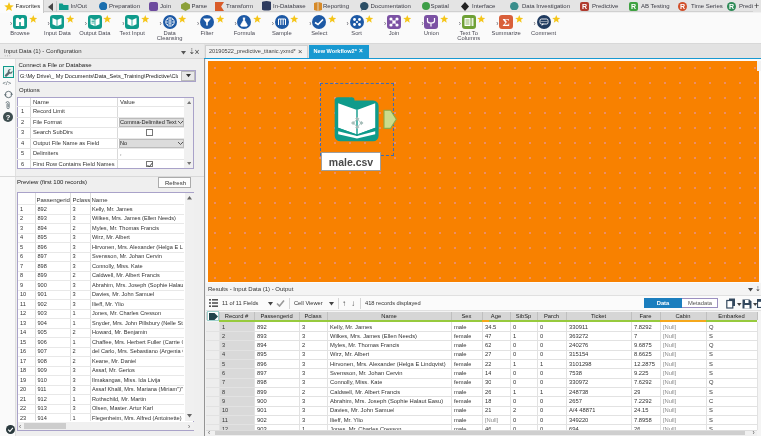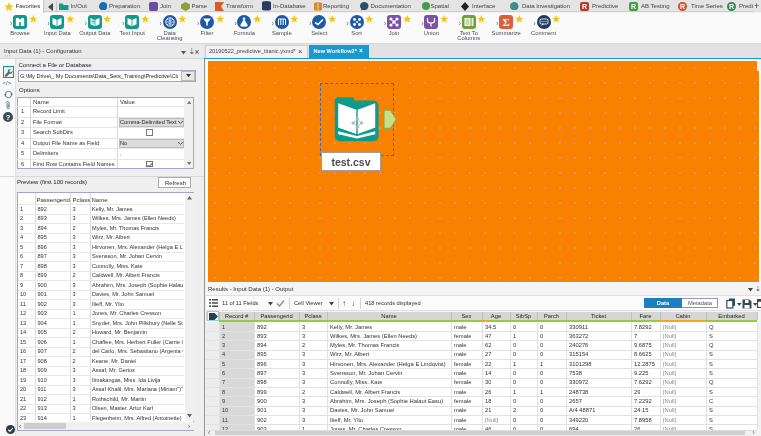--- a/index.html
+++ b/index.html
@@ -490,21 +490,21 @@
 <g stroke="#A5BCB8" stroke-width="0.8" fill="none">
 <path d="M23.3,22 l4,4 l-4,4 l-4,-4 Z"></path>
 <path d="M23.3,20.2 l1.6,1.6 l-1.6,1.6 l-1.6,-1.6 Z" fill="#A5BCB8"></path>
 <path d="M23.3,28.6 l1.6,1.6 l-1.6,1.6 l-1.6,-1.6 Z" fill="#A5BCB8"></path>
 <path d="M19.1,24.4 l1.6,1.6 l-1.6,1.6 l-1.6,-1.6 Z" fill="#A5BCB8"></path>
 <path d="M27.5,24.4 l1.6,1.6 l-1.6,1.6 l-1.6,-1.6 Z" fill="#A5BCB8"></path>
 </g>
 <polygon points="50,13.2 56.6,13.2 62.3,22.3 56.6,31.4 50,31.4" fill="#CBDC8B" stroke="#8FA846" stroke-width="1.1"></polygon>
 </svg>
 <div class="a" style="left:321px;top:152px;width:60px;height:19px;background:#fff;border:1px solid #9E9E9E;"></div>
-<div class="a txt" style="left:351px;top:156px;transform:translateX(-50%);font-size:10.5px;font-weight:bold;color:#4A4A4A;">test.csv</div>
+<div class="a txt" style="left:351px;top:156px;transform:translateX(-50%);font-size:10.5px;font-weight:bold;color:#4A4A4A;">male.csv</div>
 <div class="a" style="left:206px;top:282.5px;width:555px;height:153.5px;background:#F4F4F4;"></div>
 <div class="a txt" style="left:208px;top:286px;font-size:6px;color:#333;">Results - Input Data (1) - Output</div>
 <svg class="a" style="left:748px;top:288px" width="6" height="4">
     <polygon points="0,0 5,0 2.5,3.5" fill="#444"></polygon>
   </svg>
 <div class="a txt" style="left:755px;top:284.5px;font-size:7px;color:#444;">⇣</div>
 <div class="a txt" style="left:209px;top:291.5px;font-size:6px;color:#999;letter-spacing:0.5px;">⋯</div>
 <div class="a" style="left:206px;top:295px;width:555px;height:16px;background:#FBFBFB;border-top:1px solid #E0E0E0;border-bottom:1px solid #E0E0E0;"></div>
 <svg class="a" style="left:208.5px;top:299px" width="9" height="8">
     <g fill="#555">

